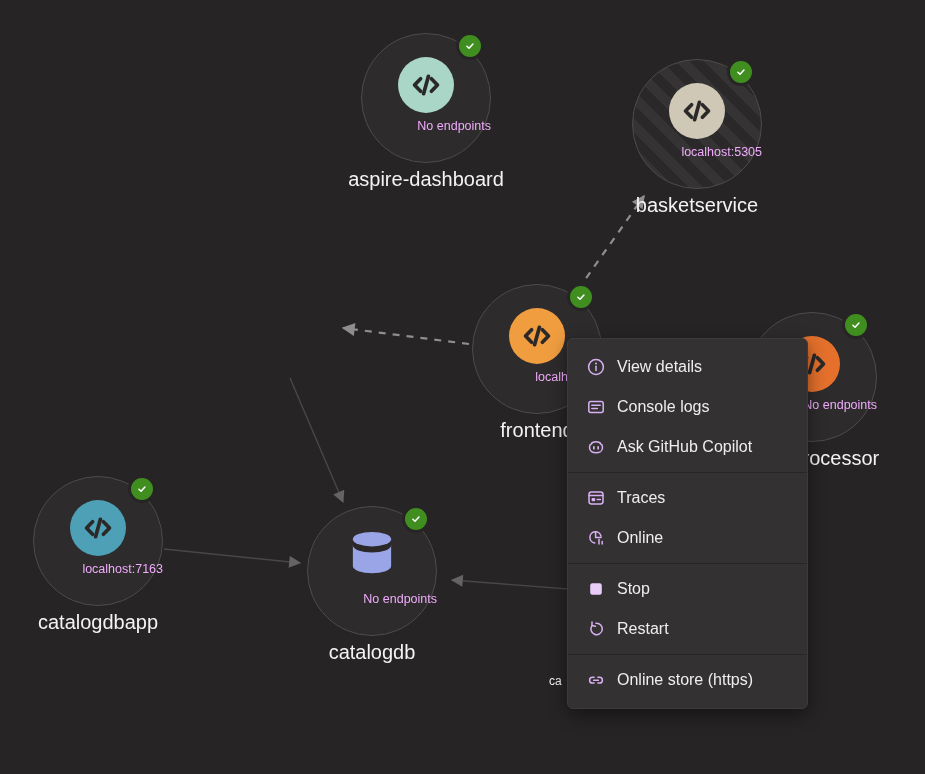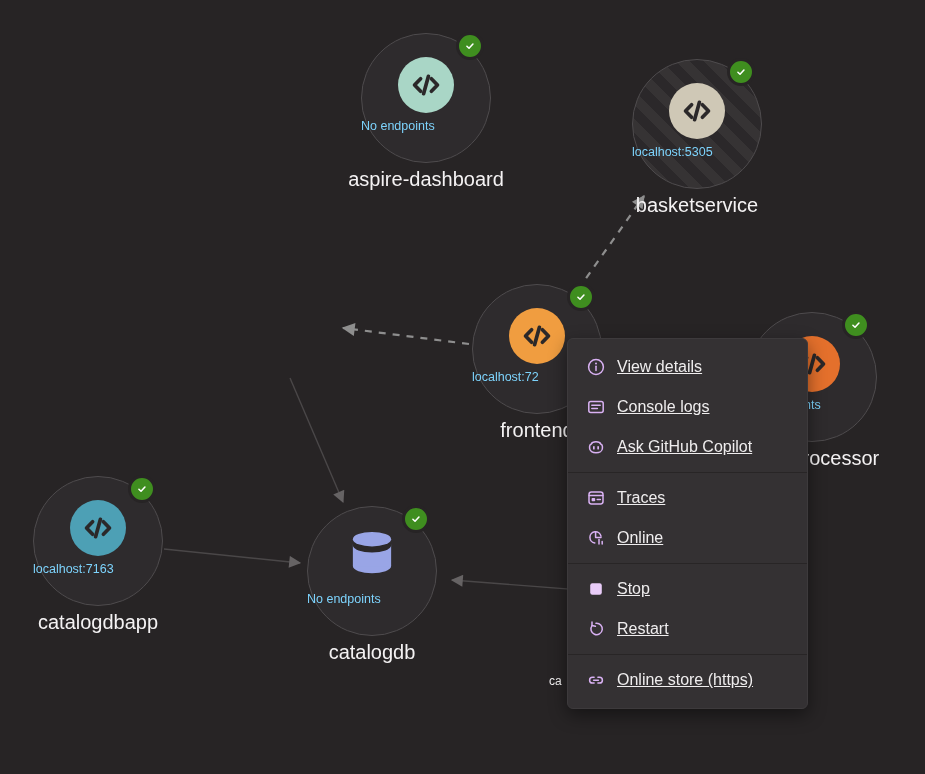--- a/index.html
+++ b/index.html
@@ -10,39 +10,39 @@
   #edges{position:absolute;left:0;top:0;z-index:1;}
 
   
   .node{position:absolute;width:130px;height:130px;z-index:2;cursor:pointer;}
   .ring{position:absolute;inset:0;border-radius:50%;border:1px solid #4e4b4d;background:#2e2b2d;}
   .ring.striped{background:repeating-linear-gradient(45deg,#363334 0 10px,#2b282a 10px 20px);}
   .icon-circle{position:absolute;top:24px;left:50%;margin-left:-28px;width:56px;height:56px;
                border-radius:50%;display:flex;align-items:center;justify-content:center;}
   .icon-circle svg{stroke:#2b2829;fill:none;stroke-width:2.6;stroke-linecap:round;stroke-linejoin:round;}
   .db-wrap{position:absolute;top:20px;left:50%;transform:translateX(-50%);width:56px;height:60px;}
-  .endpoint{position:absolute;top:86px;width:100%;text-align:left;font-size:12.5px;color:#7dd3fc;}
+  .endpoint{position:absolute;top:86px;width:100%;text-align:right;font-size:12.5px;color:#f0abfc;}
   .label{position:absolute;top:135px;left:50%;transform:translateX(-50%);
          font-size:20px;color:#f4f2f3;white-space:nowrap;}
   .badge{position:absolute;top:-1px;left:95px;width:22px;height:22px;border-radius:50%;
          border:3px solid #272425;background:#3f8e1f;display:flex;align-items:center;justify-content:center;}
   .badge svg{width:14px;height:14px;}
 
   .occluded-label{position:absolute;left:549px;top:674px;font-size:12px;color:#f4f2f3;z-index:2;}
 
   
   .menu{position:absolute;left:567px;top:338px;width:241px;z-index:10;box-sizing:border-box;
         background:#343133;border:1px solid #3d3a3c;border-radius:6px;padding:8px 0;
         box-shadow:0 6px 18px rgba(0,0,0,0.45);}
   .menu-item{height:40px;display:flex;align-items:center;gap:11px;padding:0 12px 0 18px;cursor:pointer;}
   .menu-item .mi{width:20px;height:20px;flex:0 0 20px;}
   .menu-item svg{stroke:#d9b1f3;fill:none;stroke-width:1.5;stroke-linecap:round;stroke-linejoin:round;}
   .menu-item svg .fill{fill:#d9b1f3;stroke:none;}
   .menu-item svg .fill-light{fill:#e9ccf8;stroke:none;}
-  .menu-item .mi-label{font-size:16px;color:#efedee;text-decoration:underline;}
+  .menu-item .mi-label{font-size:16px;color:#efedee;}
   .menu-divider{height:1px;background:#282526;margin:5px 0;}
 </style>
 </head>
 <body>
 
 <div id="canvas">
 
   <svg id="edges" width="925" height="774">
     <defs>
       <marker id="arrow-dash" markerUnits="userSpaceOnUse" markerWidth="15" markerHeight="13" viewBox="0 0 10 10" refX="9" refY="5" orient="auto">

